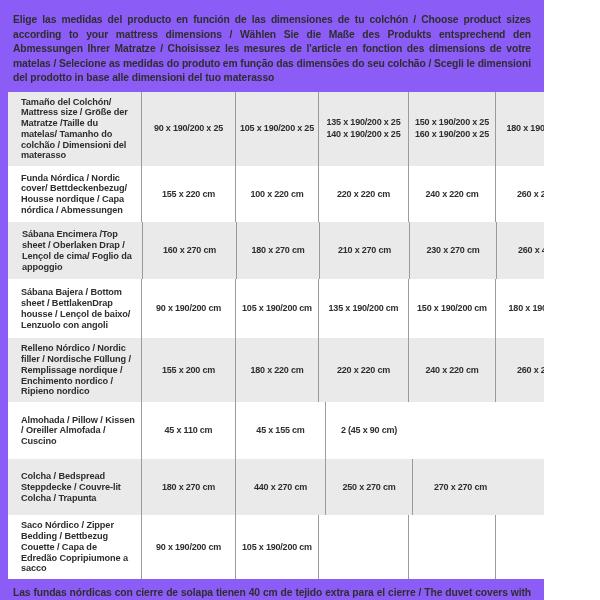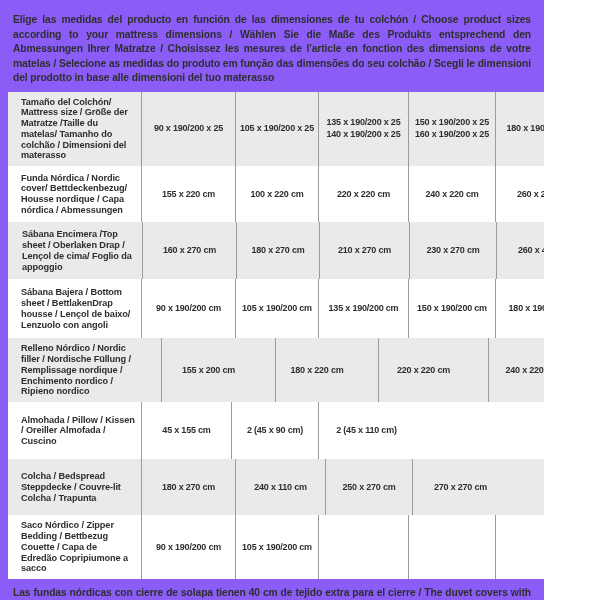--- a/index.html
+++ b/index.html
@@ -29,21 +29,21 @@
   .t-row{
     display:flex;
     align-items:stretch;
   }
   .t-row.shaded{background:#eaeaea;}
   .t-row.plain{background:#ffffff;}
   .t-row:nth-child(1){min-height:67px;}
   .t-row:nth-child(2){min-height:56px;}
   .t-row:nth-child(3){min-height:57px;justify-content:flex-end;}
   .t-row:nth-child(4){min-height:59px;}
-  .t-row:nth-child(5){min-height:57px;gap:20px;}
+  .t-row:nth-child(5){min-height:57px;}
   .t-row:nth-child(6){min-height:57px;}
   .t-row:nth-child(7){min-height:56px;}
   .t-row:nth-child(8){min-height:49px;}
 
   .cell{
     display:flex;
     align-items:center;
     box-sizing:border-box;
     font-weight:700;
   }
@@ -126,28 +126,28 @@
       <div class="t-row shaded">
         <div class="cell label-cell">Relleno Nórdico / Nordic filler / Nordische Füllung / Remplissage nordique / Enchimento nordico / Ripieno nordico</div>
         <div class="cell value-cell col0">155 x 200 cm</div>
         <div class="cell value-cell col1">180 x 220 cm</div>
         <div class="cell value-cell col2">220 x 220 cm</div>
         <div class="cell value-cell col3">240 x 220 cm</div>
         <div class="cell value-cell col4">260 x 220 cm</div>
       </div>
       <div class="t-row plain">
         <div class="cell label-cell">Almohada  / Pillow / Kissen / Oreiller Almofada / Cuscino</div>
+        <div class="cell value-cell col0">45 x 110 cm</div>
         <div class="cell value-cell col2">45 x 155 cm</div>
         <div class="cell value-cell col3">2 (45 x 90 cm)</div>
-        <div class="cell value-cell col4">2 (45 x 110 cm)</div>
       </div>
       <div class="t-row shaded">
         <div class="cell label-cell">Colcha / Bedspread Steppdecke / Couvre-lit Colcha / Trapunta</div>
         <div class="cell value-cell col0">180 x 270 cm</div>
-        <div class="cell value-cell col2">240 x 110 cm</div>
+        <div class="cell value-cell col2">440 x 270 cm</div>
         <div class="cell value-cell col3">250 x 270 cm</div>
         <div class="cell value-cell col4">270 x 270 cm</div>
       </div>
       <div class="t-row plain">
         <div class="cell label-cell">Saco Nórdico / Zipper Bedding / Bettbezug Couette  / Capa de Edredão Copripiumone a sacco</div>
         <div class="cell value-cell col0">90 x 190/200 cm</div>
         <div class="cell value-cell col1">105 x 190/200 cm</div>
         <div class="cell value-cell col2"></div>
         <div class="cell value-cell col3"></div>
         <div class="cell value-cell col4"></div>

